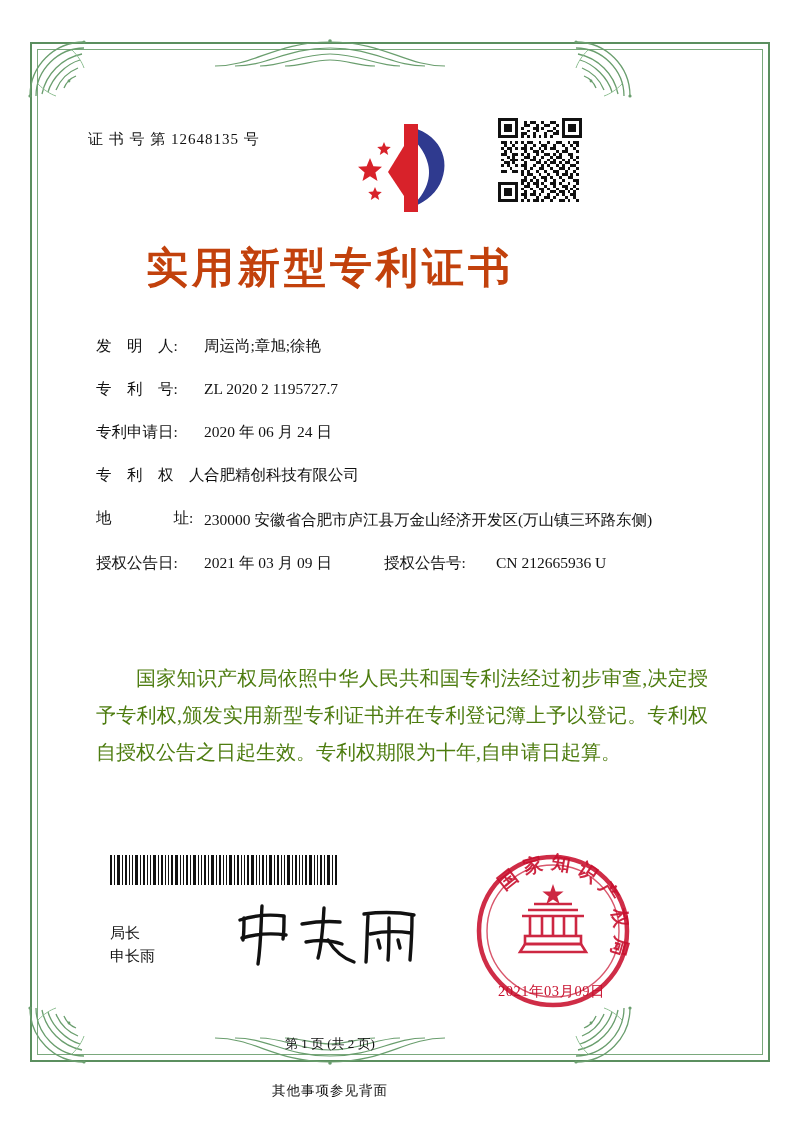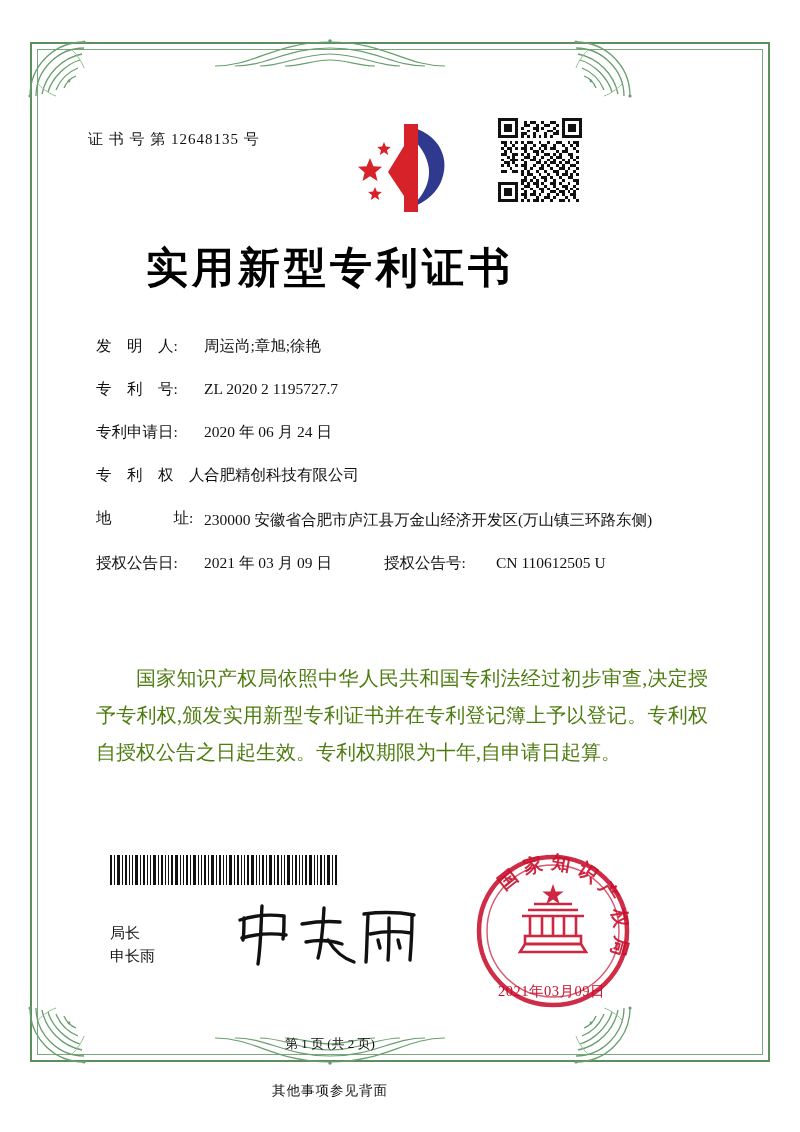--- a/index.html
+++ b/index.html
@@ -97,21 +97,21 @@
 
   
   .title {
     position: absolute;
     left: 0; right: 0;
     top: 240px;
     text-align: center;
     font-size: 42px;
     font-weight: bold;
     letter-spacing: 4px;
-    color: #000000;
+    color: #c2410c;
     font-family: "DejaVu Sans", sans-serif;
   }
 
   
   .fields {
     position: absolute;
     left: 96px;
     top: 336px;
     width: 610px;
     font-size: 15.5px;
@@ -648,21 +648,21 @@
 
     <div class="field">
       <div class="lbl">地　　　　址:</div>
       <div class="val indent-wrap">230000 安徽省合肥市庐江县万金山经济开发区(万山镇三环路东侧)</div>
     </div>
 
     <div class="field-inline">
       <div class="half-lbl">授权公告日:</div>
       <div class="half-val">2021 年 03 月 09 日</div>
       <div class="half-lbl2">授权公告号:</div>
-      <div class="half-val2">CN 110612505 U</div>
+      <div class="half-val2">CN 212665936 U</div>
     </div>
   </div>
 
   <div class="paras">
     <p>国家知识产权局依照中华人民共和国专利法经过初步审查,决定授予专利权,颁发实用新型专利证书并在专利登记簿上予以登记。专利权自授权公告之日起生效。专利权期限为十年,自申请日起算。</p>
   </div>
 
   <div class="barcode">
     <svg width="230" height="30" viewBox="0 0 230 30" shape-rendering="crispEdges">
       <rect width="230" height="30" fill="#fff"></rect>

